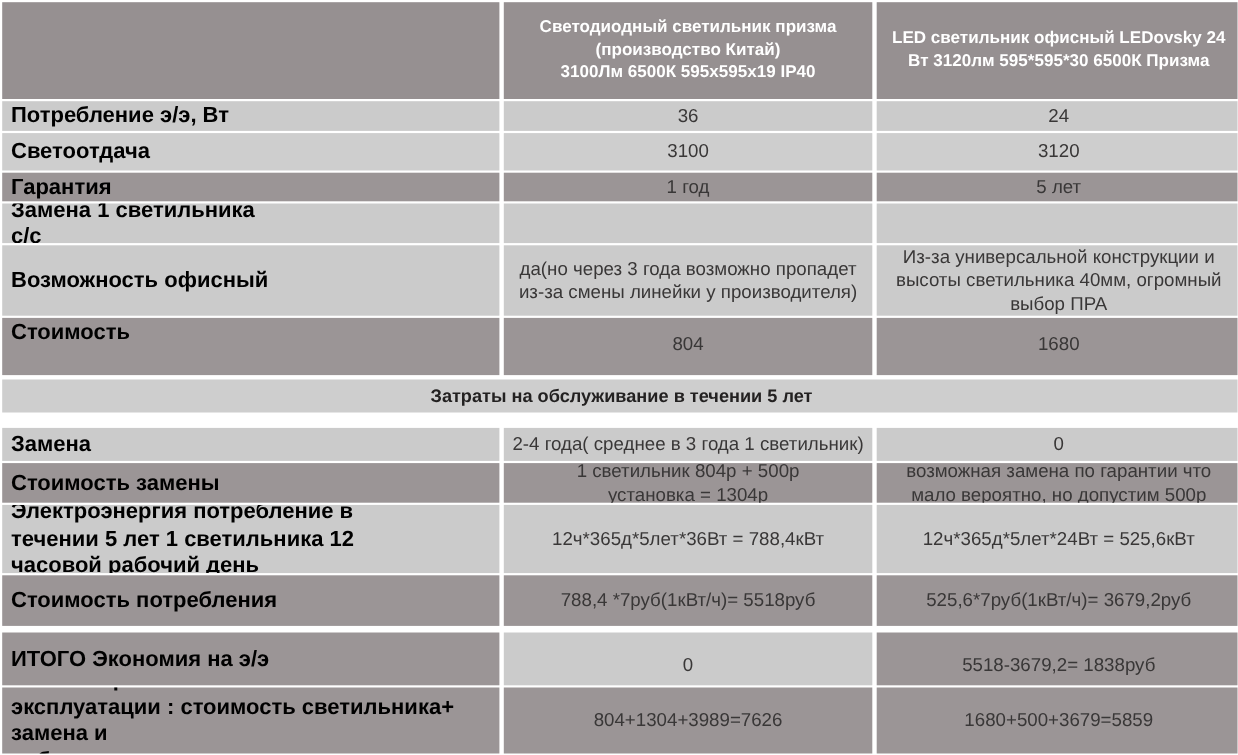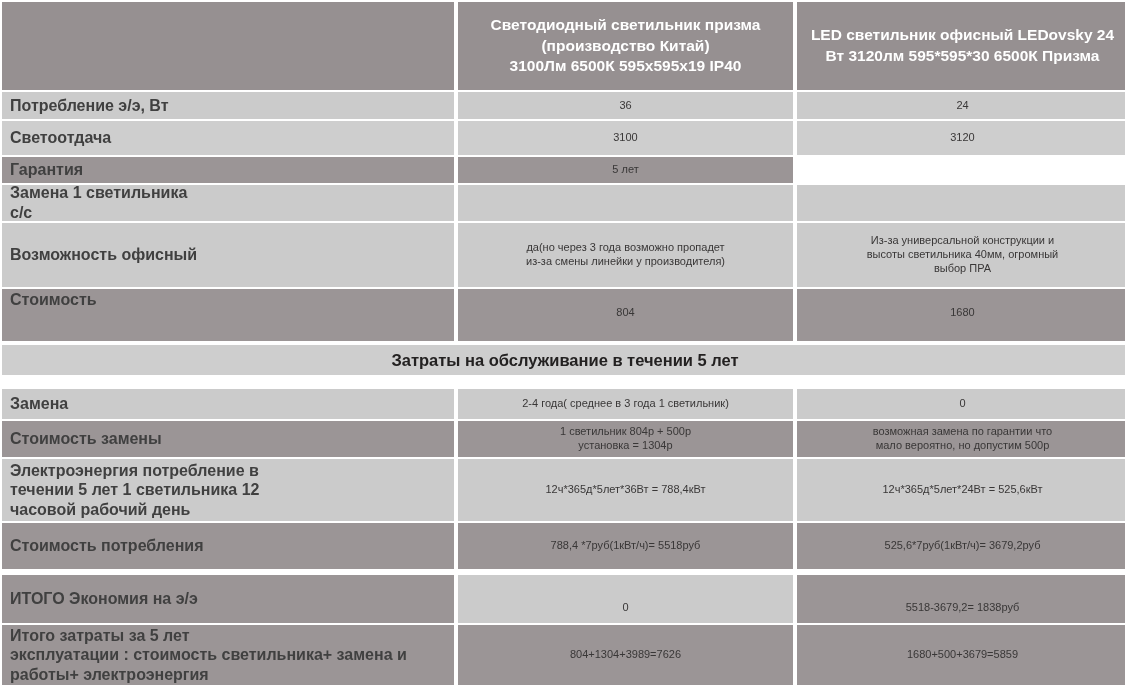--- a/index.html
+++ b/index.html
@@ -25,28 +25,28 @@
   .cell {
     display: flex;
     align-items: center;
     overflow: hidden;
   }
   .cell .txt { white-space: pre-line; }
   .label-cell {
     justify-content: flex-start;
     padding-left: 8px;
     font-weight: bold;
-    font-size: 16px;
+    font-size: 20px;
     line-height: 1.22;
-    color: #404040;
+    color: #000000;
   }
   .value-cell {
     justify-content: center;
     text-align: center;
-    font-size: 11px;
+    font-size: 17px;
     line-height: 1.25;
     color: #393737;
     padding: 0 6px;
   }
   .bg-light { background: #cbcbcb; }
   .bg-light2 { background: #cecece; }
   .bg-dark { background: #9b9596; }
   .bg-header { background: #969091; }
 
   
@@ -130,20 +130,23 @@
     <div class="cell bg-light2 value-cell">
       <span class="txt">3120</span>
     </div>
   </div>
 
   <div class="trow r-warranty">
     <div class="cell bg-dark label-cell">
       <span class="txt">Гарантия</span>
     </div>
     <div class="cell bg-dark value-cell">
+      <span class="txt">1 год</span>
+    </div>
+    <div class="cell bg-dark value-cell">
       <span class="txt">5 лет</span>
     </div>
   </div>
 
   <div class="trow r-replace1">
     <div class="cell bg-light label-cell">
       <span class="txt">Замена 1 светильника
 с/с</span>
     </div>
     <div class="cell bg-light value-cell">

